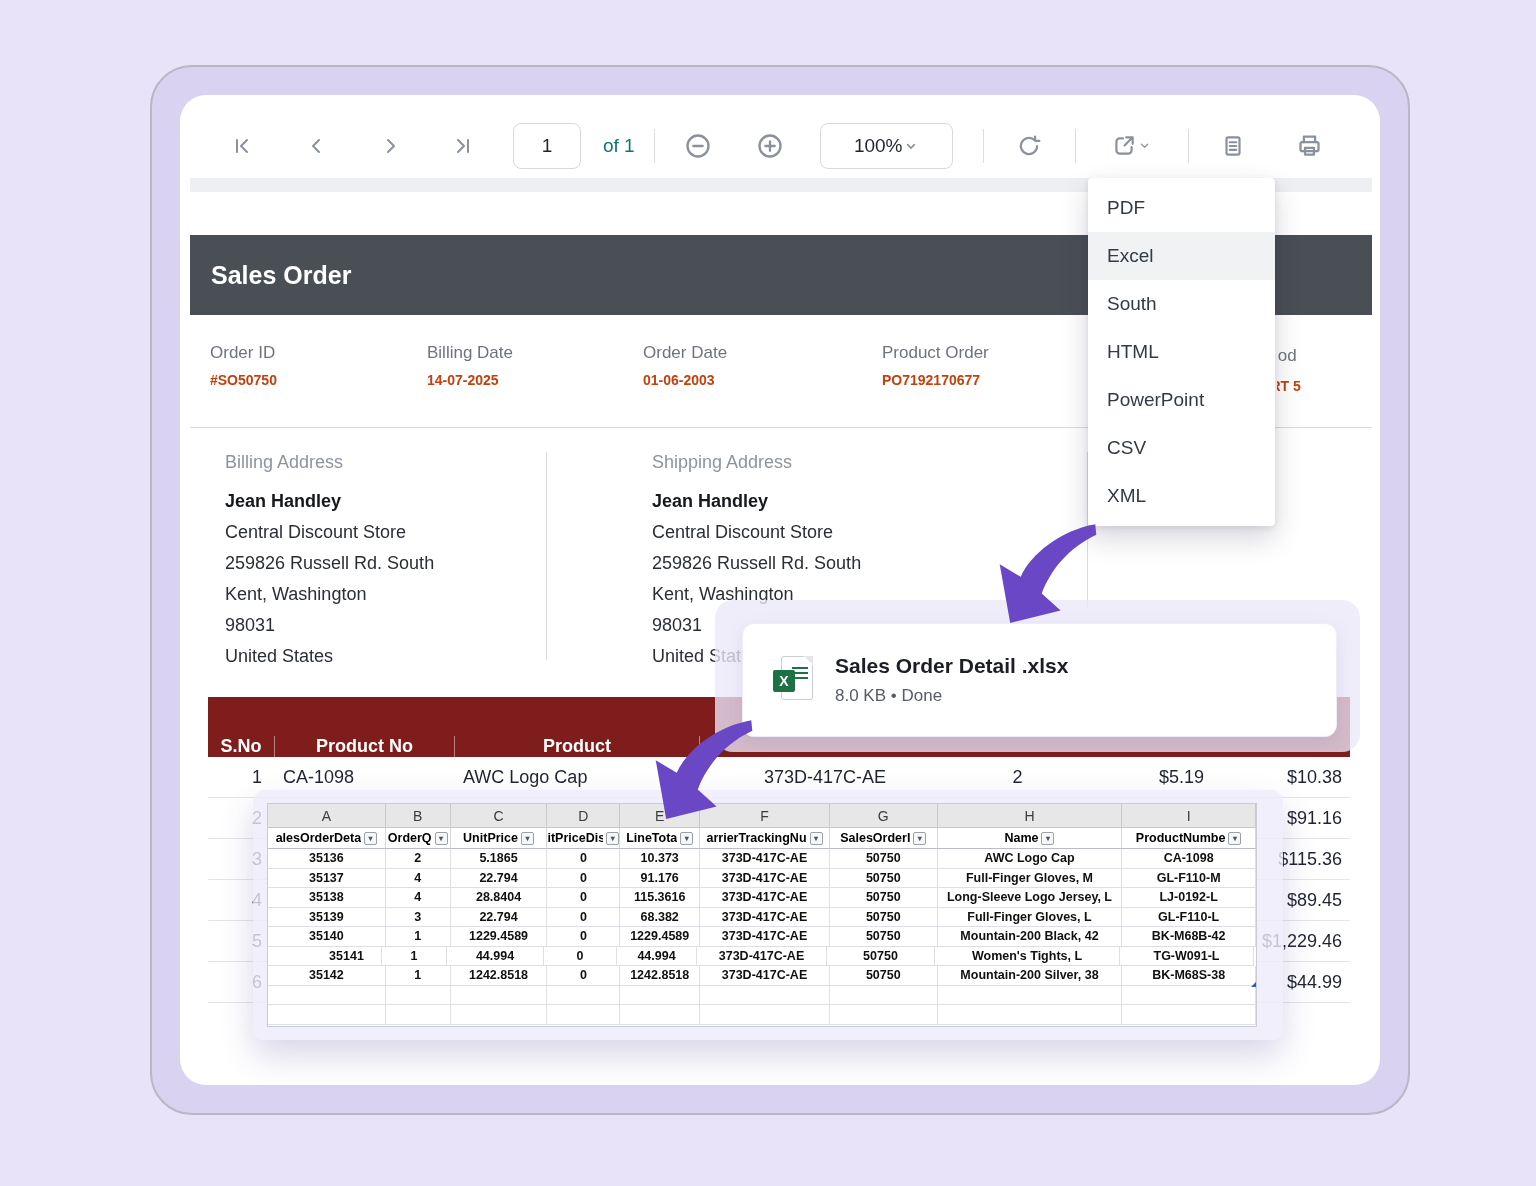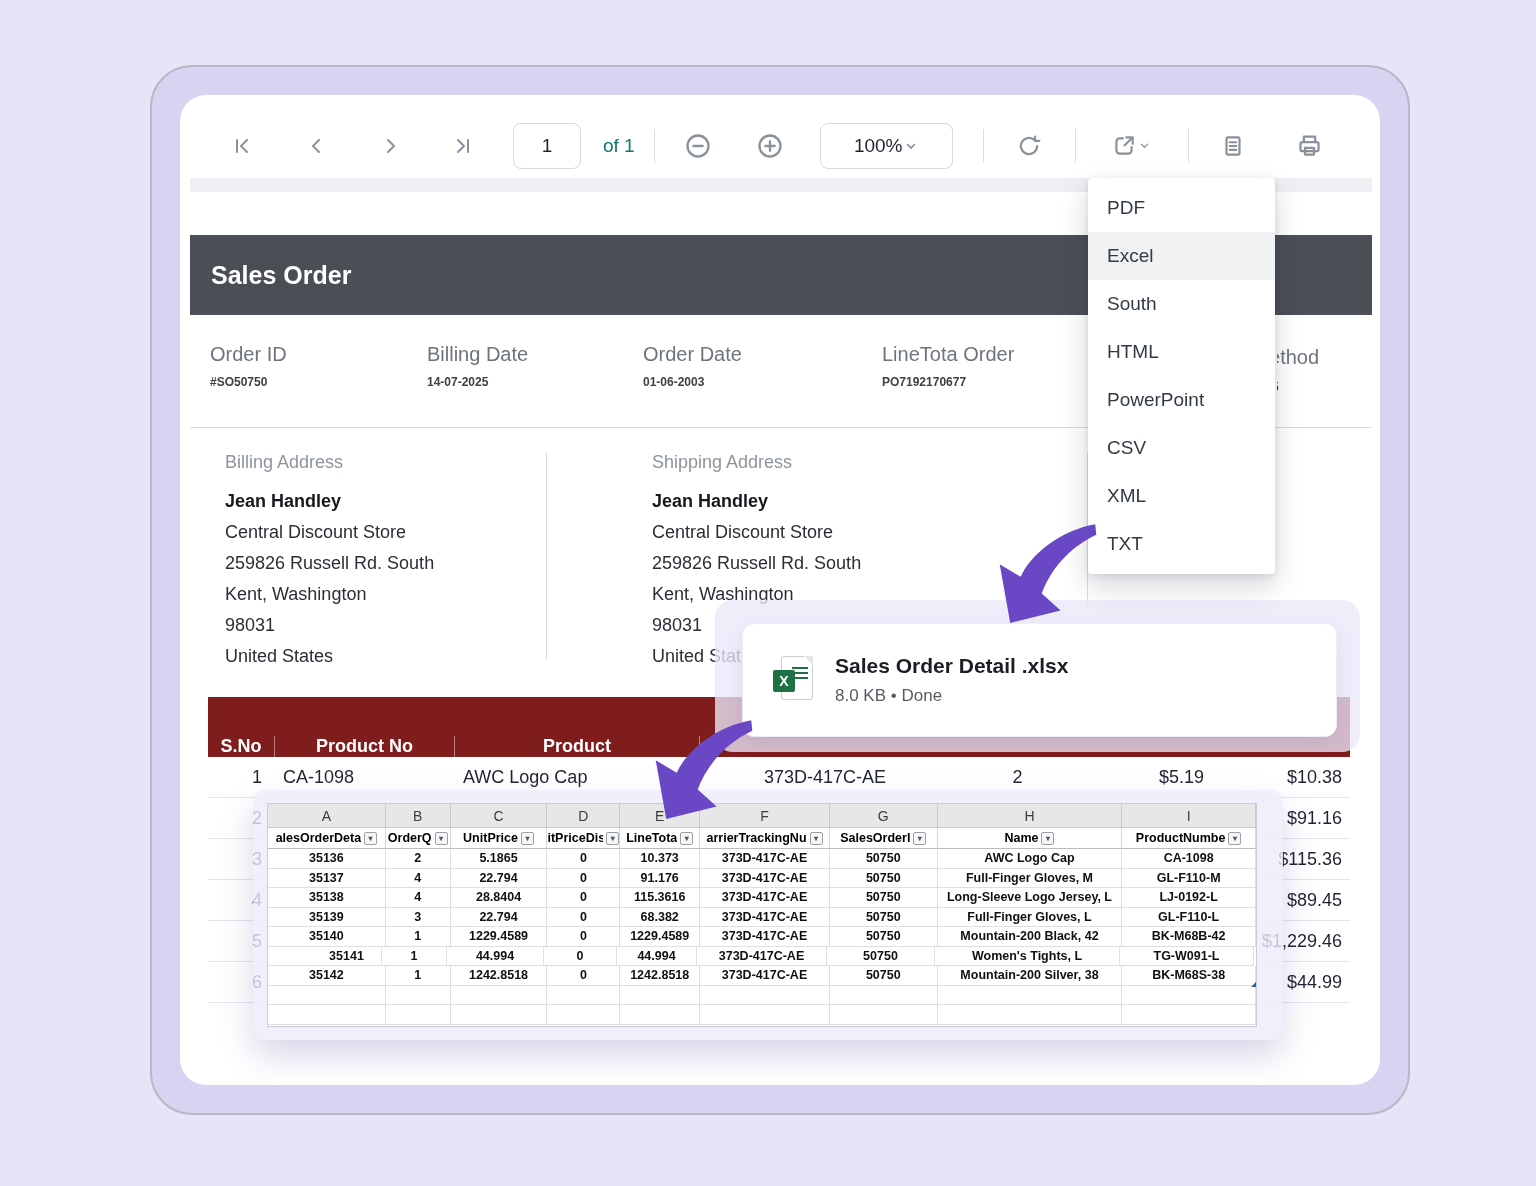--- a/index.html
+++ b/index.html
@@ -29,22 +29,22 @@
   .export-menu { position:absolute; left:1088px; top:178px; width:187px; background:#fff; z-index:30;
                  border-radius:4px; box-shadow:0 12px 28px rgba(30,25,60,.18), 0 2px 6px rgba(30,25,60,.10); padding:6px 0; }
   .menu-item { height:48px; display:flex; align-items:center; padding-left:19px; font-size:19px; color:#323a45; cursor:pointer; }
   .menu-item.active { background:#f1f2f4; }
 
   
   .report-title-bar { position:absolute; left:190px; top:235px; width:1182px; height:80px; background:#4a4e55;
                       color:#fff; font-size:25px; font-weight:bold; display:flex; align-items:center; padding-left:21px; }
   .info-row { position:absolute; left:210px; top:343px; width:1162px; height:70px; }
   .info-field { position:absolute; top:0; }
-  .info-label { font-size:20px; color:#6e747e; }
-  .info-value { font-size:12px; font-weight:bold; color:#404040; margin-top:9px; }
+  .info-label { font-size:17px; color:#6e747e; }
+  .info-value { font-size:14px; font-weight:bold; color:#c2410c; margin-top:9px; }
   .clip { position:absolute; overflow:hidden; white-space:nowrap; }
   .rule-h { position:absolute; left:190px; width:1182px; height:1px; background:#d8dbdf; }
   .rule-v { position:absolute; width:1px; background:#d8dbdf; }
 
   .addr { position:absolute; top:452px; }
   .addr-label { font-size:18px; color:#8d949c; }
   .addr-name { font-size:18px; font-weight:bold; color:#15181d; margin-top:18px; }
   .addr-line { font-size:18px; color:#2a2f36; margin-top:10px; }
 
   
@@ -186,21 +186,21 @@
   </div>
   <div class="info-field" style="left:217px">
     <div class="info-label">Billing Date</div>
     <div class="info-value">14-07-2025</div>
   </div>
   <div class="info-field" style="left:433px">
     <div class="info-label">Order Date</div>
     <div class="info-value">01-06-2003</div>
   </div>
   <div class="info-field" style="left:672px">
-    <div class="info-label">LineTota Order</div>
+    <div class="info-label">Product Order</div>
     <div class="info-value">PO7192170677</div>
   </div>
 </div>
 
 <div class="clip" style="left:1277px; top:346px; width:95px; height:24px">
   <span class="info-label" style="margin-left:-108px; display:inline-block">Shipping Method</span>
 </div>
 <div class="clip" style="left:1277px; top:377px; width:95px; height:26px">
   <span class="info-value" style="margin:0 0 0 -131px; display:inline-block">CARGO TRANSPORT 5</span>
 </div>
@@ -318,21 +318,20 @@
 </div>
 
 <div class="export-menu">
     <div class="menu-item">PDF</div>
     <div class="menu-item active">Excel</div>
     <div class="menu-item">South</div>
     <div class="menu-item">HTML</div>
     <div class="menu-item">PowerPoint</div>
     <div class="menu-item">CSV</div>
     <div class="menu-item">XML</div>
-    <div class="menu-item">TXT</div>
   </div>
 
 <div class="sheet-glow">
   <div class="sheet">
     <div class="srow sletters">
         <div class="sletter" style="width: 118px;">A</div>
         <div class="sletter" style="width: 65px;">B</div>
         <div class="sletter" style="width: 97px;">C</div>
         <div class="sletter" style="width: 73px;">D</div>
         <div class="sletter" style="width: 80px;">E</div>

